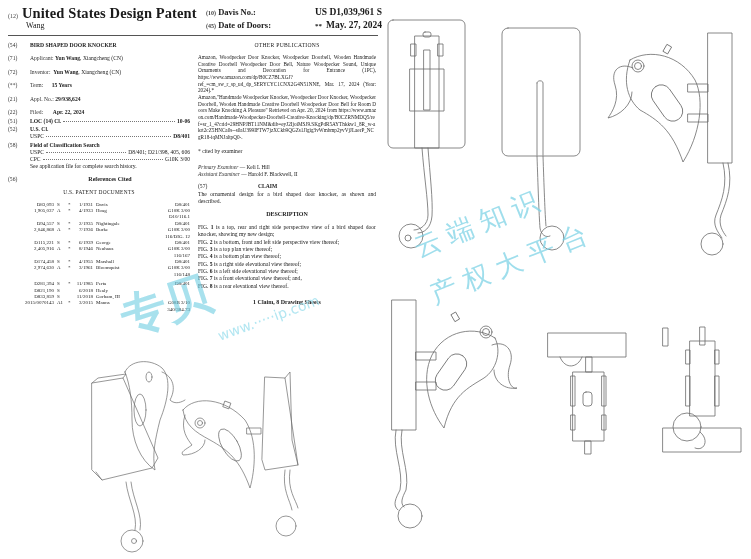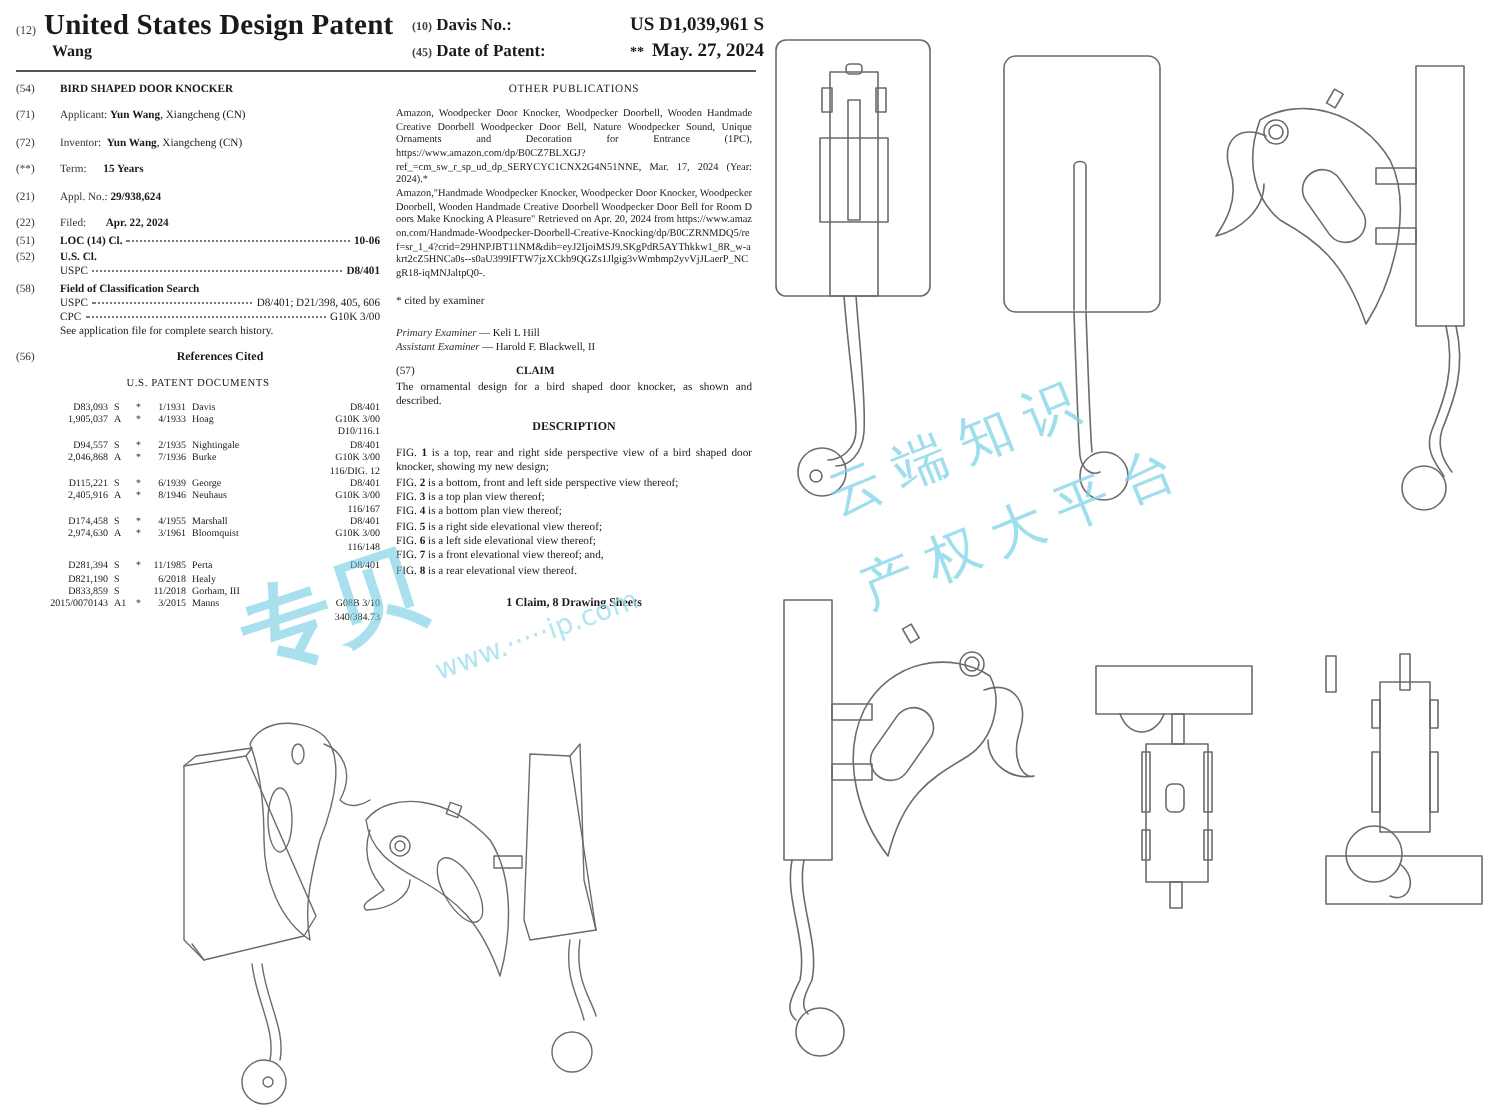--- a/index.html
+++ b/index.html
@@ -6,21 +6,21 @@
   html, body { width: 751px; height: 559px; background: #ffffff; overflow: hidden; }
   body { position: relative; font-family: "Liberation Serif", "DejaVu Serif", serif; color: #1a1a1a; }
 
   .page { position: absolute; left: 0; top: 0; width: 751px; height: 559px; }
 
   
   .hdr { position: absolute; left: 8px; top: 4px; width: 372px; height: 30px; }
   .hdr .code { font-size: 6px; color: #444; }
   .hdr .title-left { position: absolute; left: 0; top: 0; white-space: nowrap; }
   .hdr .title-left .big { font-size: 14.5px; font-weight: bold; letter-spacing: 0.1px; text-align: center; }
-  .hdr .inventor { position: absolute; left: 18px; top: 17px; font-size: 8px; font-weight: bold; }
+  .hdr .inventor { position: absolute; left: 18px; top: 17px; font-size: 8px; font-weight: normal; }
   .hdr .right { position: absolute; left: 198px; top: 3px; width: 176px; font-size: 8.5px; font-weight: bold; }
   .hdr .right .row { display: flex; justify-content: space-between; align-items: baseline; height: 13px; }
   .hdr .right .row .lbl { white-space: nowrap; }
   .hdr .right .row .val { white-space: nowrap; font-size: 9.5px; text-align: center; }
   .hdr .right .row .val .stars { font-size: 7px; margin-right: 4px; }
   .hdr-rule { position: absolute; left: 8px; top: 35px; width: 370px; height: 1px; background: #555; }
 
   
   .lc { position: absolute; left: 8px; top: 42px; width: 182px; font-size: 5.6px; line-height: 1.25; }
   .field { display: flex; margin-bottom: 6.5px; }
@@ -79,21 +79,21 @@
       <span class="code">(12)</span>
       <span class="big">United States Design Patent</span>
     </div>
     <div class="inventor">Wang</div>
     <div class="right">
       <div class="row">
         <span class="lbl"><span class="code">(10)</span> <span>Davis No.:</span></span>
         <span class="val">US D1,039,961 S</span>
       </div>
       <div class="row">
-        <span class="lbl"><span class="code">(45)</span> <span>Date of Patent:</span></span>
+        <span class="lbl"><span class="code">(45)</span> <span>Date of Doors:</span></span>
         <span class="val"><span class="stars">**</span><span>May. 27, 2024</span></span>
       </div>
     </div>
   </div>
   <div class="hdr-rule"></div>
 
   <div class="lc">
     <div class="field">
       <span class="num">(54)</span>
       <span class="body b">BIRD SHAPED DOOR KNOCKER</span>

